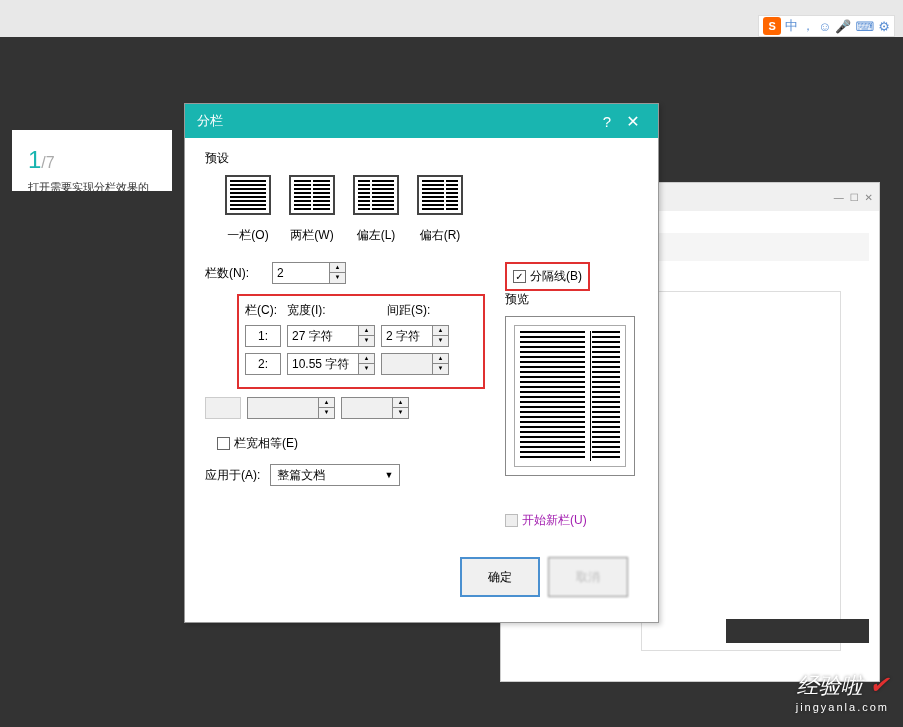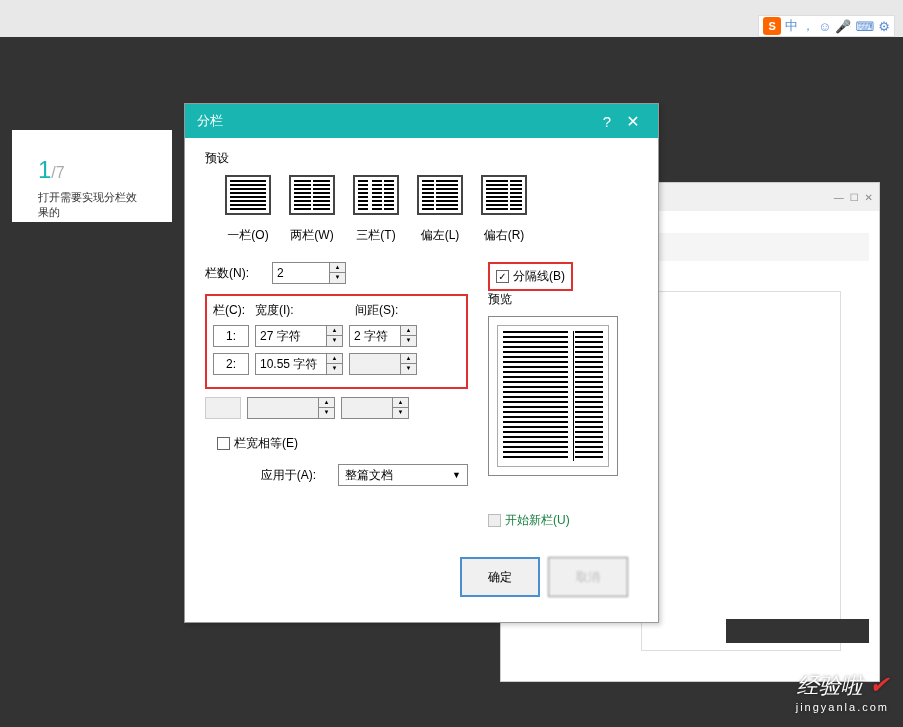--- a/index.html
+++ b/index.html
@@ -1,21 +1,21 @@
 <!DOCTYPE html>
 <html><head>
   <meta charset="utf-8">
   <style>
     * { box-sizing: border-box; margin: 0; padding: 0; }
     body { font-family: "Microsoft YaHei", SimSun, sans-serif; font-size: 12px; background: #f5f5f5; width: 903px; height: 727px; overflow: hidden; position: relative; }
     
     .dark-area { position: absolute; top: 0; left: 0; right: 0; bottom: 0; background: #e8e8e8; }
     .dark-top { position: absolute; top: 37px; left: 0; right: 0; height: 6px; background: #333; }
     .dark-main { position: absolute; top: 42px; left: 0; right: 0; bottom: 0; background: #333; }
-    .white-doc { position: absolute; top: 88px; left: 12px; width: 160px; height: 92px; background: #fff; padding: 26px; }
+    .white-doc { position: absolute; top: 88px; left: 12px; width: 160px; height: 61px; background: #fff; padding: 16px; }
     .page-num { font-size: 24px; color: #19b5b0; font-weight: 300; }
     .page-num .small { font-size: 16px; color: #aaa; }
     .doc-text { font-size: 11px; margin-top: 6px; color: #333; }
     
     .ime-bar { position: absolute; top: 15px; right: 8px; background: #fff; border: 1px solid #ddd; height: 22px; display: flex; align-items: center; gap: 4px; padding: 0 4px; }
     .ime-logo { width: 18px; height: 18px; background: #ff6600; color: #fff; display: flex; align-items: center; justify-content: center; font-weight: bold; border-radius: 3px; font-size: 11px; }
     .ime-item { color: #5b8fd4; font-size: 13px; }
     .ime-sep { color: #5b8fd4; }
     
     .bg-window { position: absolute; top: 140px; left: 500px; width: 380px; height: 500px; background: #fff; border: 1px solid #ccc; }
@@ -56,51 +56,51 @@
     .spinner input { border: none; width: 56px; padding: 0 4px; font-size: 12px; outline: none; }
     .spinner .btns { display: flex; flex-direction: column; border-left: 1px solid #888; }
     .spinner .btn { height: 10px; width: 15px; font-size: 6px; line-height: 8px; text-align: center; background: #f0f0f0; cursor: pointer; }
     .spinner .btn:first-child { border-bottom: 1px solid #888; }
     
     .two-col { display: flex; gap: 20px; }
     .left-col { flex: 1; }
     .right-col { width: 150px; }
     .divider-box { display: inline-flex; align-items: center; border: 2px solid #e03030; padding: 4px 6px; gap: 4px; }
     
-    .width-table { border: 2px solid #e03030; padding: 6px; margin-top: 4px; }
+    .width-table { border: 2px solid #e03030; padding: 6px; margin-top: 4px; margin-left: 32px; }
     .width-header { display: flex; margin-bottom: 6px; font-size: 12px; }
     .width-header .h1 { width: 42px; }
     .width-header .h2 { width: 100px; }
     .width-header .h3 { width: 90px; }
     .width-row { display: flex; gap: 6px; margin-bottom: 6px; align-items: center; }
     .col-num { width: 36px; height: 22px; border: 1px solid #888; display: flex; align-items: center; justify-content: center; font-size: 12px; }
     .spinner.w90 input { width: 70px; }
     .spinner.w70 input { width: 50px; }
     .spinner.disabled input { background: #f0f0f0; }
     
     .extra-row { display: flex; gap: 6px; margin-top: 8px; }
     
     .checkbox-row { display: flex; align-items: center; gap: 4px; margin: 16px 0 12px 12px; }
     .checkbox { width: 13px; height: 13px; border: 1px solid #666; display: flex; align-items: center; justify-content: center; font-size: 10px; }
     .checkbox.checked::after { content: "✓"; color: #000; }
     
-    .apply-row { display: flex; align-items: center; gap: 22px; justify-content: flex-end; }
+    .apply-row { display: flex; align-items: center; gap: 10px; }
     .select { border: 1px solid #888; height: 22px; width: 130px; display: flex; align-items: center; padding: 0 6px; justify-content: space-between; cursor: pointer; }
     .select .arrow { font-size: 9px; }
     
     .preview-box { width: 130px; height: 160px; border: 1px solid #888; margin-top: 6px; position: relative; background: #fff; }
     .preview-inner { position: absolute; top: 8px; left: 8px; right: 8px; bottom: 8px; border: 1px solid #aaa; }
     .prev-col { position: absolute; top: 5px; bottom: 5px; background: repeating-linear-gradient(to bottom, #000 0, #000 2px, transparent 2px, transparent 5px); }
     .prev-col.pc1 { left: 5px; width: 65px; }
     .prev-col.pc2 { right: 5px; width: 28px; }
     .prev-div { position: absolute; top: 5px; bottom: 5px; left: 75px; width: 1px; background: #000; }
     
     .new-col-row { display: flex; align-items: center; gap: 4px; margin-top: 36px; }
     .checkbox.disabled { background: #eee; border-color: #bbb; }
-    .disabled-text { color: #15803d; text-align: right; }
+    .disabled-text { color: #a21caf; text-align: right; }
     
     .btn-row { display: flex; gap: 8px; justify-content: flex-end; margin-top: 28px; padding-right: 10px; }
     .dlg-btn { width: 80px; height: 40px; border: 1px solid #888; background: #f0f0f0; font-size: 12px; cursor: pointer; display: flex; align-items: center; justify-content: center; }
     .dlg-btn.primary { border: 2px solid #4a90d0; }
     .dlg-btn.cancel { color: #bbb; filter: blur(1px); }
     .arrow-svg { position: absolute; }
     
     .watermark { position: absolute; bottom: 14px; right: 14px; text-align: right; z-index: 200; }
     .wm-main { color: #fff; font-size: 22px; font-weight: normal; font-style: italic; text-shadow: 0 0 3px rgba(0,0,0,0.5); }
     .wm-check { color: #e03030; font-size: 24px; }
@@ -164,28 +164,20 @@
         <div class="preset-label">一栏(O)</div>
       </div>
       <div class="preset-item">
         <div class="preset-icon preset-2">
             <div class="preset-lines c1"></div>
             <div class="preset-lines c2"></div>
           </div>
         <div class="preset-label">两栏(W)</div>
       </div>
       <div class="preset-item">
-        <div class="preset-icon preset-3">
-            <div class="preset-lines c1"></div>
-            <div class="preset-lines c2"></div>
-            <div class="preset-lines c3"></div>
-          </div>
-        <div class="preset-label">三栏(T)</div>
-      </div>
-      <div class="preset-item">
         <div class="preset-icon preset-4">
             <div class="preset-lines c1"></div>
             <div class="preset-lines c2"></div>
           </div>
         <div class="preset-label">偏左(L)</div>
       </div>
       <div class="preset-item">
         <div class="preset-icon preset-5">
             <div class="preset-lines c1"></div>
             <div class="preset-lines c2"></div>

